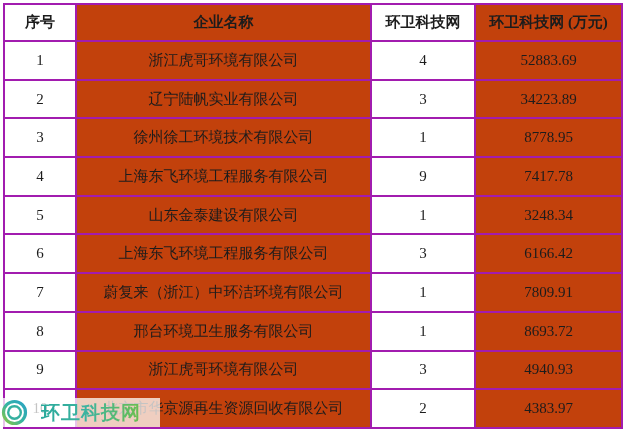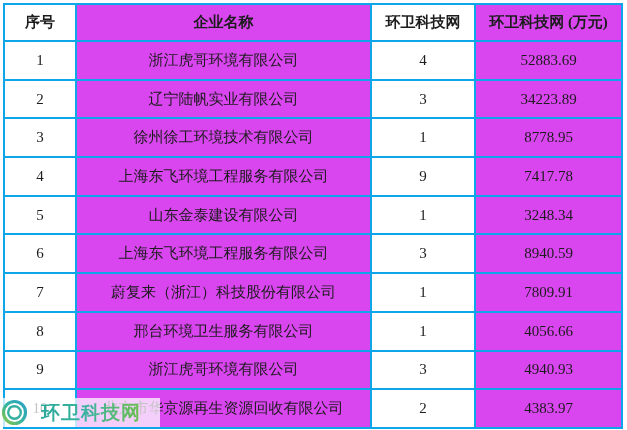--- a/index.html
+++ b/index.html
@@ -10,33 +10,33 @@
     overflow:hidden;
     font-family:"Liberation Serif","DejaVu Serif",serif;
   }
   table.project-table{
     position:absolute;left:3px;top:3px;
     width:618px;
     border-collapse:collapse;
     table-layout:fixed;
   }
   .project-table th,.project-table td{
-    border:2px solid #0ea5e9;
+    border:2px solid #a21caf;
     text-align:center;
     vertical-align:middle;
     padding:0;
     font-size:15px;
     color:#1c1c1c;
     overflow:hidden;
     white-space:nowrap;
   }
   .project-table thead tr{height:37px;}
   .project-table tbody tr{height:38.7px;}
   .project-table th{font-weight:bold;font-size:15px;}
-  .shade{background:#d946ef;}
+  .shade{background:#c2410c;}
   .plain{background:#ffffff;}
 
   
   .watermark{
     position:absolute;
     left:0;bottom:3px;
     height:27px;
     display:flex;
     align-items:center;
     gap:13px;
@@ -104,33 +104,33 @@
     <tr>
       <td class="plain">5</td>
       <td class="shade">山东金泰建设有限公司</td>
       <td class="plain">1</td>
       <td class="shade">3248.34</td>
     </tr>
     <tr>
       <td class="plain">6</td>
       <td class="shade">上海东飞环境工程服务有限公司</td>
       <td class="plain">3</td>
-      <td class="shade">8940.59</td>
+      <td class="shade">6166.42</td>
     </tr>
     <tr>
       <td class="plain">7</td>
-      <td class="shade">蔚复来（浙江）科技股份有限公司</td>
+      <td class="shade">蔚复来（浙江）中环洁环境有限公司</td>
       <td class="plain">1</td>
       <td class="shade">7809.91</td>
     </tr>
     <tr>
       <td class="plain">8</td>
       <td class="shade">邢台环境卫生服务有限公司</td>
       <td class="plain">1</td>
-      <td class="shade">4056.66</td>
+      <td class="shade">8693.72</td>
     </tr>
     <tr>
       <td class="plain">9</td>
       <td class="shade">浙江虎哥环境有限公司</td>
       <td class="plain">3</td>
       <td class="shade">4940.93</td>
     </tr>
     <tr>
       <td class="plain">10</td>
       <td class="shade">北京市华京源再生资源回收有限公司</td>

